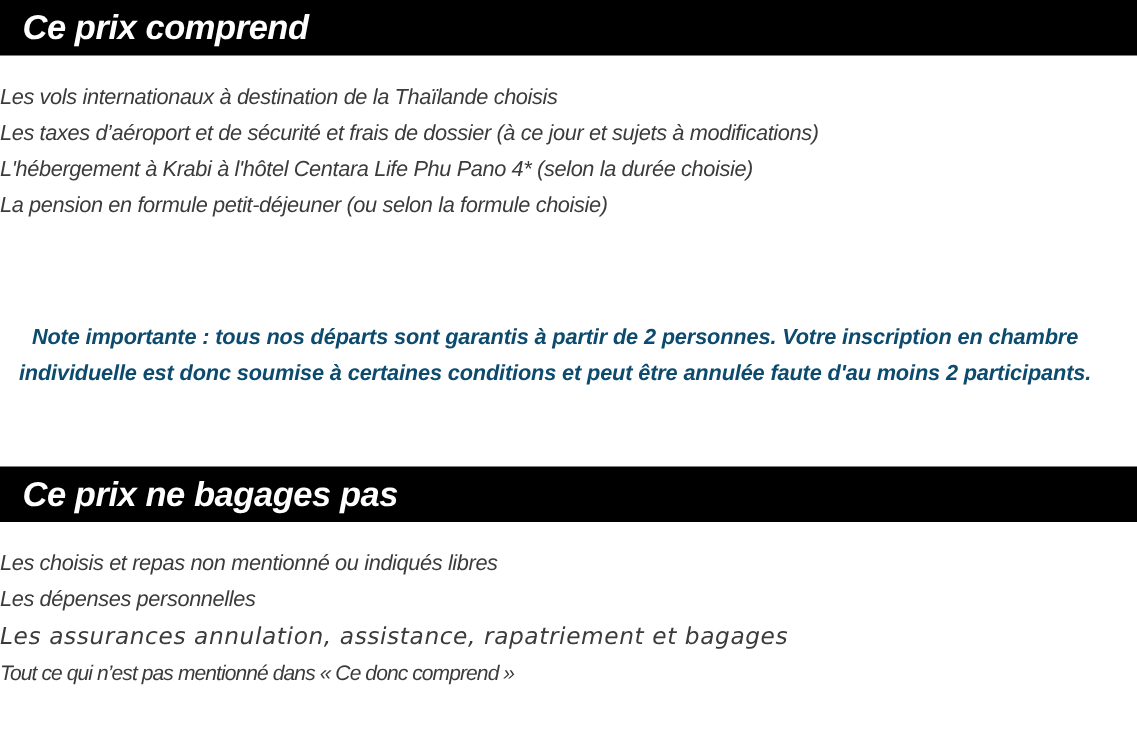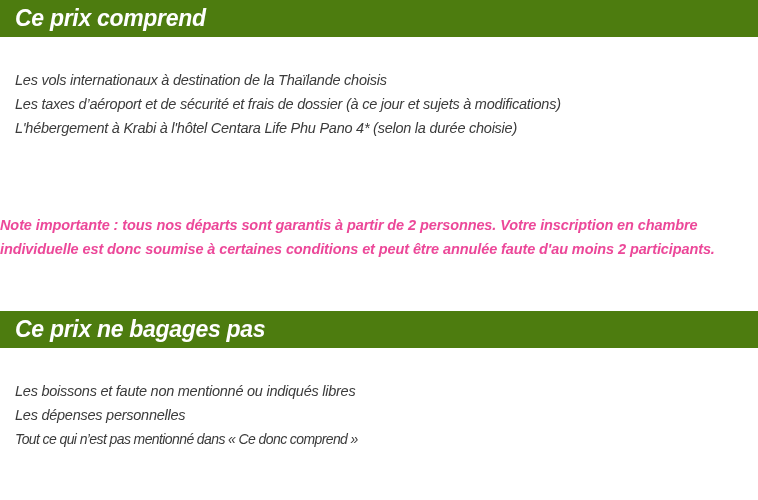--- a/index.html
+++ b/index.html
@@ -13,37 +13,37 @@
       overflow: hidden;
       position: relative;
       font-family: "Liberation Sans", "DejaVu Sans", sans-serif;
       color: #3b3b3b;
     }
     .section-header {
       position: absolute;
       left: 0;
       width: 758px;
       height: 37px;
-      background: #4d7c0f;
+      background: #000000;
       color: #ffffff;
       font-style: italic;
       font-weight: bold;
       font-size: 23px;
       line-height: 37px;
       box-sizing: border-box;
       padding-left: 15px;
       letter-spacing: -0.3px;
     }
     #hdr-included { top: 0; }
     #hdr-excluded { top: 311px; }
 
     .list {
       position: absolute;
       left: 0;
-      margin: 15px;
+      margin: 0;
       padding: 0;
       list-style: none;
     }
     .list li {
       font-style: italic;
       font-size: 14.5px;
       line-height: 24px;
       height: 24px;
       white-space: nowrap;
       color: #3b3b3b;
@@ -65,40 +65,43 @@
     .note {
       position: absolute;
       left: 0;
       top: 213px;
       width: 740px;
       margin: 0;
       font-style: italic;
       font-weight: bold;
       font-size: 14.5px;
       line-height: 24px;
-      color: #ec4899;
+      color: #0c4a6e;
       letter-spacing: -0.1px;
+      text-align: center;
     }
   </style>
 </head>
 <body>
 
 <div class="section-header" id="hdr-included">
   <span>Ce prix comprend</span>
 </div>
 
 <ul class="list" id="list-included">
   <li>Les vols internationaux à destination de la Thaïlande choisis</li>
   <li>Les taxes d’aéroport et de sécurité et frais de dossier (à ce jour et sujets à modifications)</li>
   <li>L'hébergement à Krabi à l'hôtel Centara Life Phu Pano 4* (selon la durée choisie)</li>
+  <li>La pension en formule petit-déjeuner (ou selon la formule choisie)</li>
 </ul>
 
 <p class="note">Note importante : tous nos départs sont garantis à partir de 2 personnes. Votre inscription en chambre individuelle est donc soumise à certaines conditions et peut être annulée faute d'au moins 2 participants.</p>
 
 <div class="section-header" id="hdr-excluded">
   <span>Ce prix ne bagages pas</span>
 </div>
 
 <ul class="list" id="list-excluded">
-  <li>Les boissons et faute non mentionné ou indiqués libres</li>
+  <li>Les choisis et repas non mentionné ou indiqués libres</li>
   <li>Les dépenses personnelles</li>
+  <li class="alt-font">Les assurances annulation, assistance, rapatriement et bagages</li>
   <li class="condensed">Tout ce qui n’est pas mentionné dans « Ce donc comprend »</li>
 </ul>
 
 </body></html>

